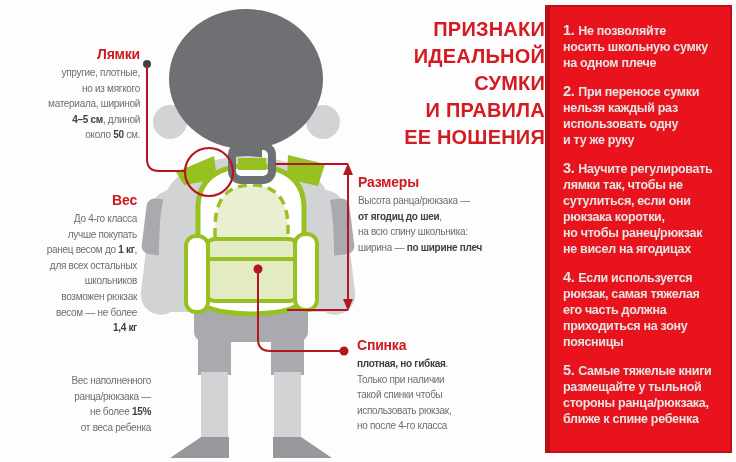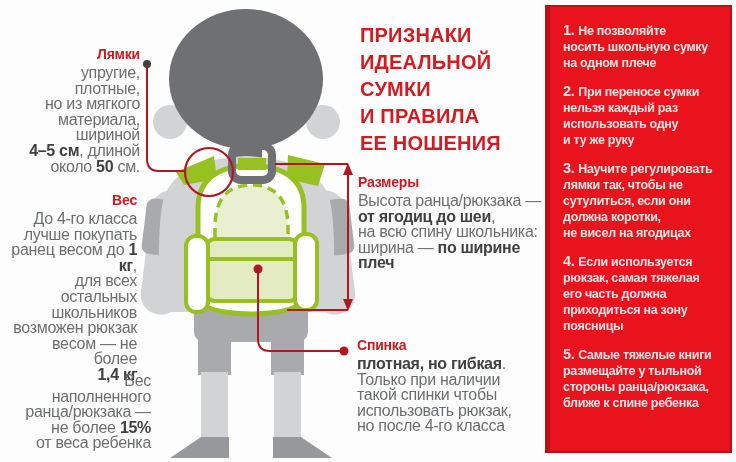--- a/index.html
+++ b/index.html
@@ -21,25 +21,25 @@
   .bp-strapside{fill:#ffffff;stroke:var(--green);stroke-width:4;}
   .bp-strap{fill:var(--green);}
   .bp-handle{fill:none;stroke:var(--gray-dark);stroke-width:8;}
   .ann{stroke:var(--accent-red);stroke-width:2;fill:none;}
   .ann-dot{fill:var(--accent-red);}
   .ann-arrow{fill:var(--accent-red);}
   .dot-dark{fill:var(--dot-dark);}
 
   .tblock{position:absolute;}
   .lbl-h{font-weight:bold;font-size:14px;color:var(--heading-red);margin-bottom:3px;letter-spacing:-0.2px;}
-  .lbl .ln{font-size:16px;color:var(--text-gray);line-height:15.6px;letter-spacing:-0.3px;}
+  .lbl .ln{font-size:10px;color:var(--text-gray);line-height:15.6px;letter-spacing:-0.3px;}
   .lbl .b{font-weight:bold;color:var(--text-dark);}
   .right{text-align:right;}
 
-  #main-title{left:360px;top:22px;width:185px;}
+  #main-title{left:360px;top:16px;width:185px;text-align:right;}
   #main-title .ln{font-size:20px;font-weight:bold;color:var(--title-red);line-height:27px;letter-spacing:0.2px;}
 
   #straps-block{left:14px;top:46px;width:126px;}
   #weight-block{left:10px;top:192px;width:127px;}
   #weight-extra{left:24px;top:373px;width:127px;}
   #size-block{left:358px;top:150px;width:185px;margin-top:24px;}
   #back-block{left:357px;top:337px;width:185px;}
 
   #rules-panel{
     position:absolute;left:545px;top:5px;width:187px;height:448px;
@@ -175,21 +175,22 @@
     <div class="rule">
       <div class="ln"><span class="num">2. </span>При переносе сумки</div>
       <div class="ln">нельзя каждый раз</div>
       <div class="ln">использовать одну</div>
       <div class="ln">и ту же руку</div>
     </div>
     <div class="rule">
       <div class="ln"><span class="num">3. </span>Научите регулировать</div>
       <div class="ln">лямки так, чтобы не</div>
       <div class="ln">сутулиться, если они</div>
-      <div class="ln">должна коротки,</div>
+      <div class="ln">рюкзака коротки,</div>
+      <div class="ln">но чтобы ранец/рюкзак</div>
       <div class="ln">не висел на ягодицах</div>
     </div>
     <div class="rule">
       <div class="ln"><span class="num">4. </span>Если используется</div>
       <div class="ln">рюкзак, самая тяжелая</div>
       <div class="ln">его часть должна</div>
       <div class="ln">приходиться на зону</div>
       <div class="ln">поясницы</div>
     </div>
     <div class="rule">

